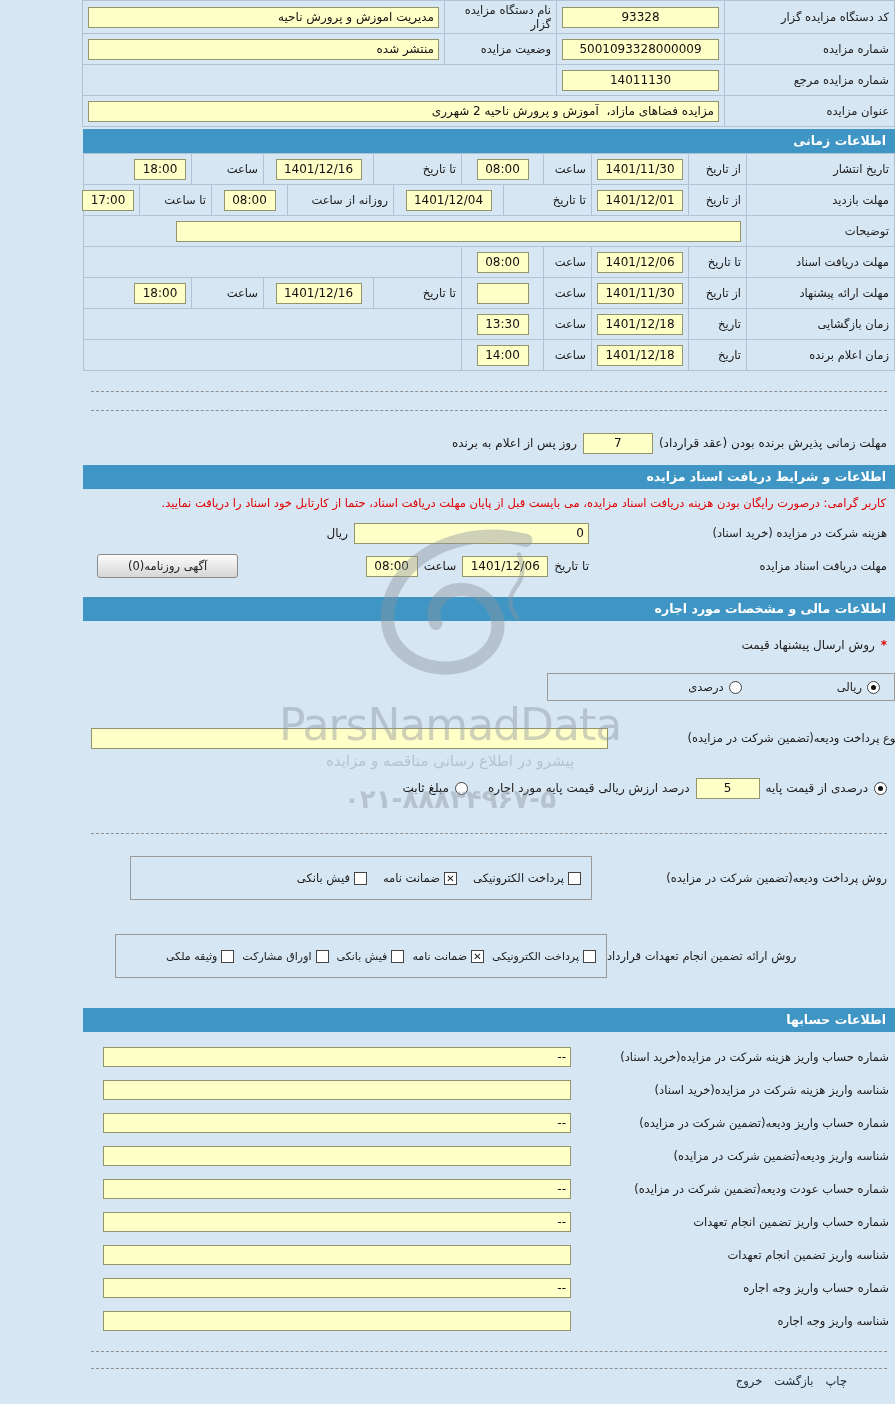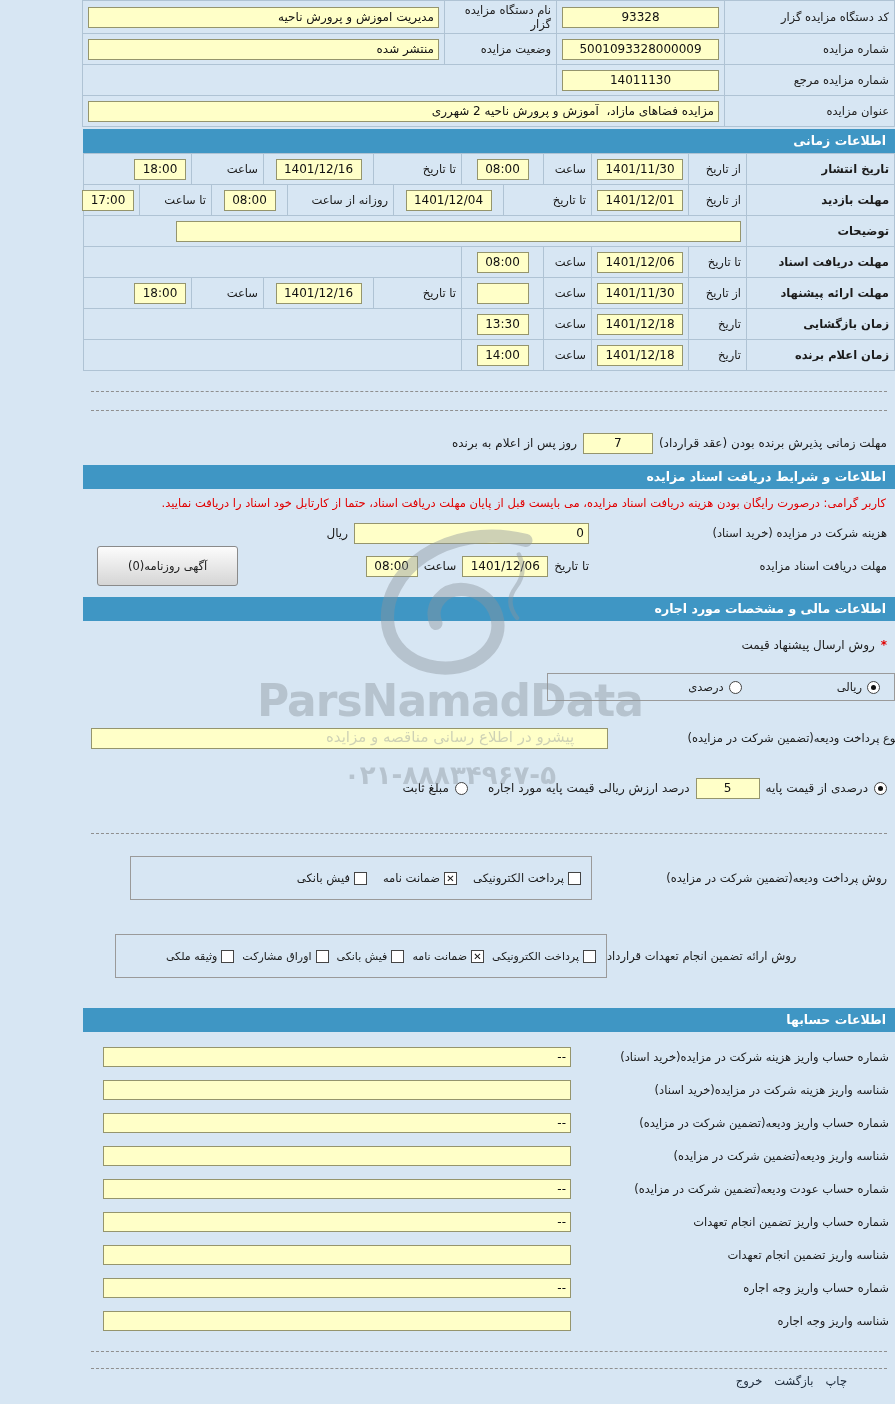--- a/index.html
+++ b/index.html
@@ -32,42 +32,42 @@
     background:#3f96c4; color:#fff; font-weight:bold;
     font-size:12.5px; height:24px; line-height:24px; padding:0 9px;
   }
   .mt6{margin-top:2px;} .mt8{margin-top:8px;} .mt14{margin-top:14px;} .mt30{margin-top:30px;}
 
   
   .ttable { border-top:1px solid #afc3d4; }
   .trow { display:flex; border:1px solid #afc3d4; border-top:none; height:31px; background:transparent; }
   .tc { display:flex; align-items:center; padding:0 5px; border-left:1px solid #afc3d4; font-size:11.5px; gap:4px; }
   .tc:last-child { border-left:none; }
-  .lblc { flex:0 0 148px;font-weight:bold; }
+  .lblc { flex:0 0 148px; }
   .w58{flex:0 0 58px;} .w96{flex:0 0 96px; justify-content:center;}
   .w48{flex:0 0 48px;} .w82{flex:0 0 82px; justify-content:center;}
   .w88{flex:0 0 88px;} .w110{flex:0 0 110px; justify-content:center;}
   .w106{flex:0 0 106px;} .w76{flex:0 0 76px; justify-content:center;} .w72{flex:0 0 72px;}
   .flex1{flex:1;}
 
   .prow { display:flex; align-items:center; gap:6px; padding:0 8px; }
   .gapblock { padding:20px 8px 0; }
   .dash { border-top:1px dashed #8f8f8f; height:0; margin-bottom:18px; }
   .accept-row { height:28px; }
   .w70 { width:70px; flex:0 0 70px; text-align:center; }
 
   .notice { color:#e00000; font-size:11.5px; padding:7px 9px 3px; }
   .lblw292 { flex:0 0 292px; text-align:right; font-size:11.5px; }
   .w235 { width:235px; flex:0 0 235px; }
   .fee-row { height:32px; margin-top:4px; }
   .dl-row { height:34px; }
   .btn {
     background:linear-gradient(#fcfcfc,#d5d5d5);
     border:1px solid #8a8a8a; border-radius:3px;
-    font-family:inherit; font-size:11.5px; padding:2px 30px; height:40px;
+    font-family:inherit; font-size:11.5px; padding:2px 30px; height:24px;
     cursor:pointer; margin-right:auto; margin-left:6px; color:#222;
   }
 
   .req { color:#e00000; font-weight:bold; }
   .method-row { margin-top:12px; height:24px; }
   .radio-box {
     width:348px; height:28px; border:1px solid #9a9a9a;
     display:flex; align-items:center; gap:95px; padding:0 14px; margin-top:16px;
   }
   .ritem { display:flex; align-items:center; gap:5px; cursor:pointer; font-size:11.5px; }
@@ -104,21 +104,21 @@
   .footer-row { display:flex; margin-top:16px; border-top:1px dashed #8f8f8f; padding-top:5px; }
   .flinks { display:flex; gap:12px; padding-right:40px; }
   .flinks a { color:#1f2d3d; font-size:11.5px; text-decoration:none; cursor:pointer; }
 
   
   .watermark {
     position:absolute; top:528px; left:235px; width:430px;
     text-align:center; z-index:10; pointer-events:none;
     color:#8b949c; opacity:0.42;
   }
-  .wm-brand { font-size:44px; font-weight:bold; letter-spacing:-1px; direction:ltr; line-height:1.05; }
+  .wm-brand { font-size:44px; font-weight:normal; letter-spacing:-1px; direction:ltr; line-height:1.05;margin-top:24px; }
   .wm-line { font-size:15px; margin-top:4px; }
   .wm-phone { font-size:26px; font-weight:bold; margin-top:14px; direction:ltr; }
 </style>
 </head>
 <body>
 
 <div class="container">
 
   <table class="toptable">
     <colgroup>

